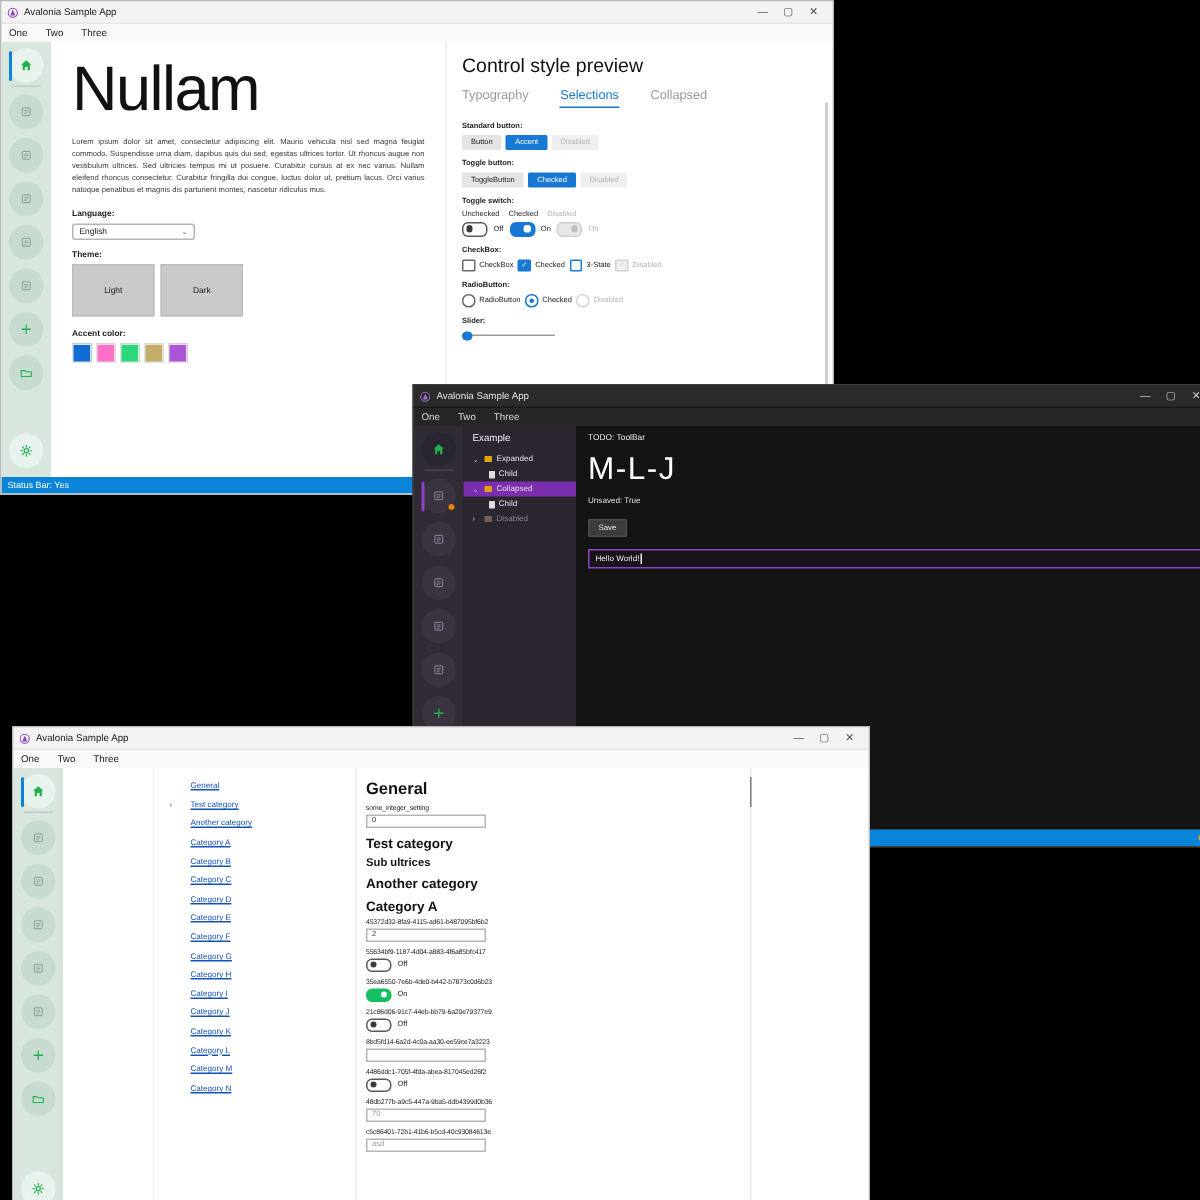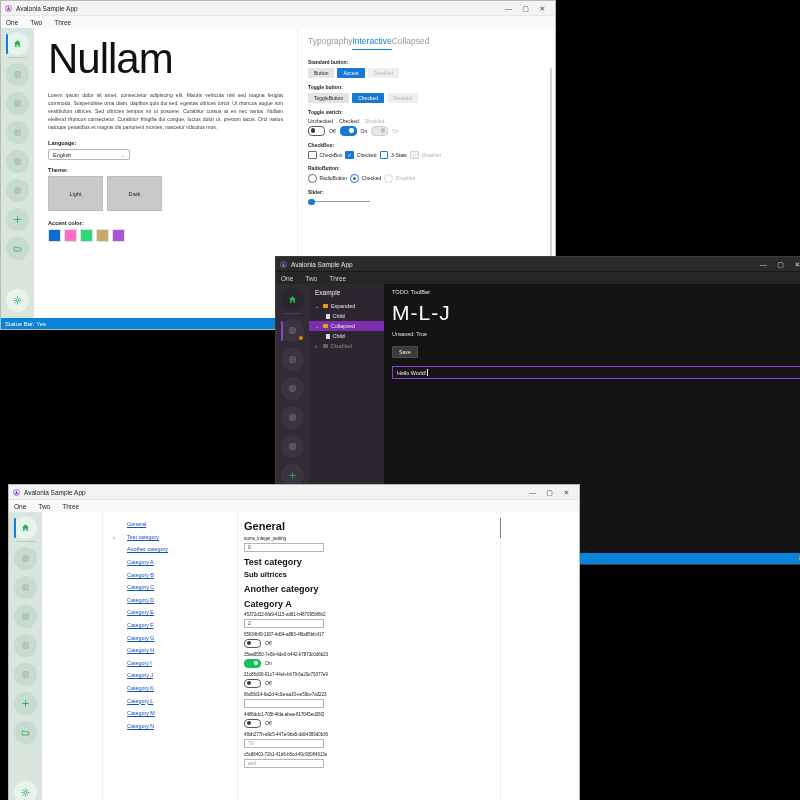--- a/index.html
+++ b/index.html
@@ -56,21 +56,21 @@
          align-items:center;padding:0 4px;font-size:5.6px;color:#222;box-sizing:border-box;}
   .combo .chev{margin-left:auto;font-size:5px;color:#6a6a6a;}
   .themerow{display:flex;gap:4px;margin-bottom:9px;}
   .themebtn{width:53px;height:33px;background:#c9c9c9;border:1px solid #bdbdbd;display:flex;align-items:center;
             justify-content:center;font-size:5.6px;color:#222;}
   .swatches{display:flex;gap:3px;}
   .sw{width:11px;height:11px;border:1px solid #e2e2e2;}
 
   #w1right{flex:1;position:relative;border-left:1px solid #efefef;padding:8px 10px 0 10px;box-sizing:border-box;}
   .cp-title{font-size:13px;color:#111;font-weight:400;margin-bottom:7px;}
-  .tabs{display:flex;gap:0;margin-bottom:9px;}
+  .tabs{display:flex;gap:21px;margin-bottom:9px;}
   .tab{font-size:8.5px;color:#9a9a9a;padding-bottom:3px;}
   .tab.active{color:#1779d4;border-bottom:1.6px solid #1779d4;}
   .sec-label{font-size:5px;font-weight:bold;color:#1d1d1d;margin:0 0 3px 0;}
   .btnrow{display:flex;gap:3px;align-items:center;margin-bottom:6px;}
   .btn{height:10px;padding:0 6px;display:flex;align-items:center;justify-content:center;font-size:5px;
        background:#e4e4e4;color:#1d1d1d;border-radius:1px;}
   .btn.accent{background:#1779d4;color:#fff;}
   .btn.disabled{background:#efefef;color:#b4b4b4;}
   .sw-row{display:flex;align-items:center;gap:4px;font-size:5px;color:#1d1d1d;margin-bottom:2px;}
   .sw-row .dis{color:#b4b4b4;}
@@ -258,23 +258,24 @@
       <div class="swatches">
         <div class="sw" style="background:#0f6cd0"></div>
         <div class="sw" style="background:#ff6ec7"></div>
         <div class="sw" style="background:#2bd97b"></div>
         <div class="sw" style="background:#c4ad66"></div>
         <div class="sw" style="background:#ab55d8"></div>
       </div>
     </div>
 
     <div id="w1right">
+      <div class="cp-title">Control style preview</div>
       <div class="tabs">
         <div class="tab">Typography</div>
-        <div class="tab active">Interactive</div>
+        <div class="tab active">Selections</div>
         <div class="tab">Collapsed</div>
       </div>
 
       <div class="sec-label">Standard button:</div>
       <div class="btnrow">
         <div class="btn">Button</div>
         <div class="btn accent">Accent</div>
         <div class="btn disabled">Disabled</div>
       </div>
 

